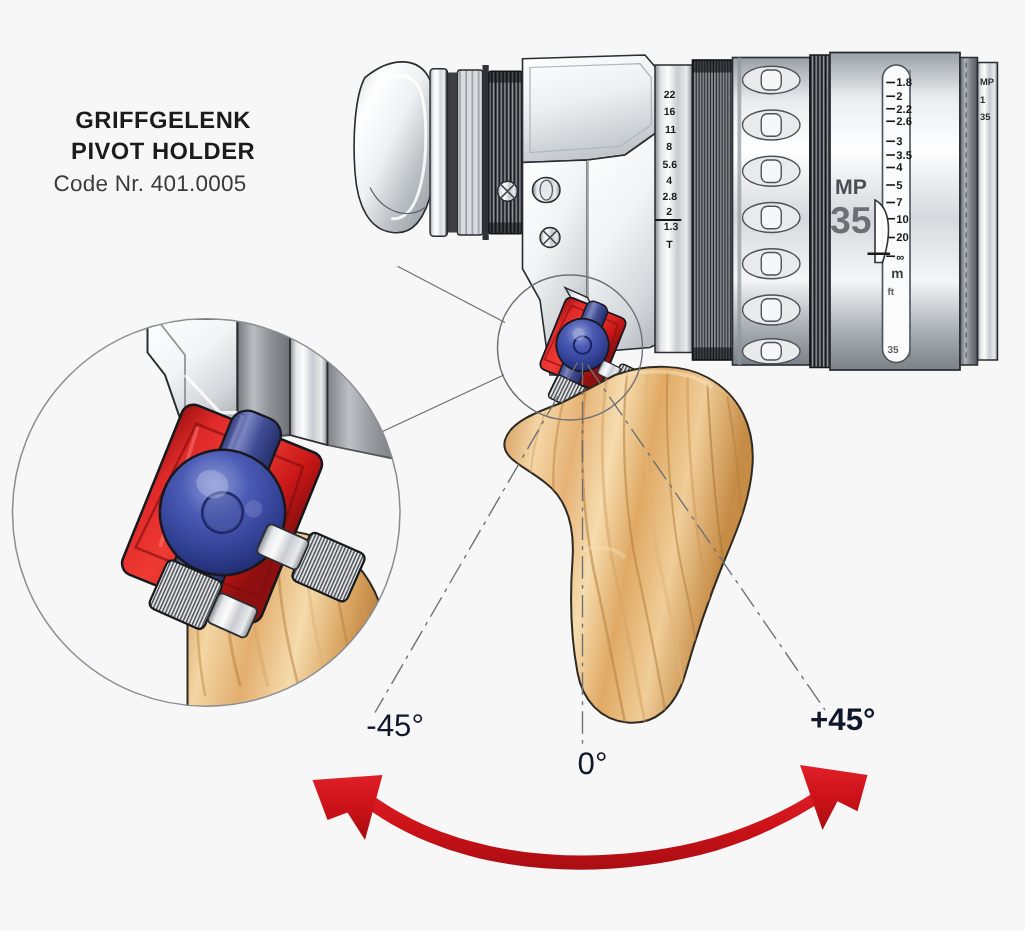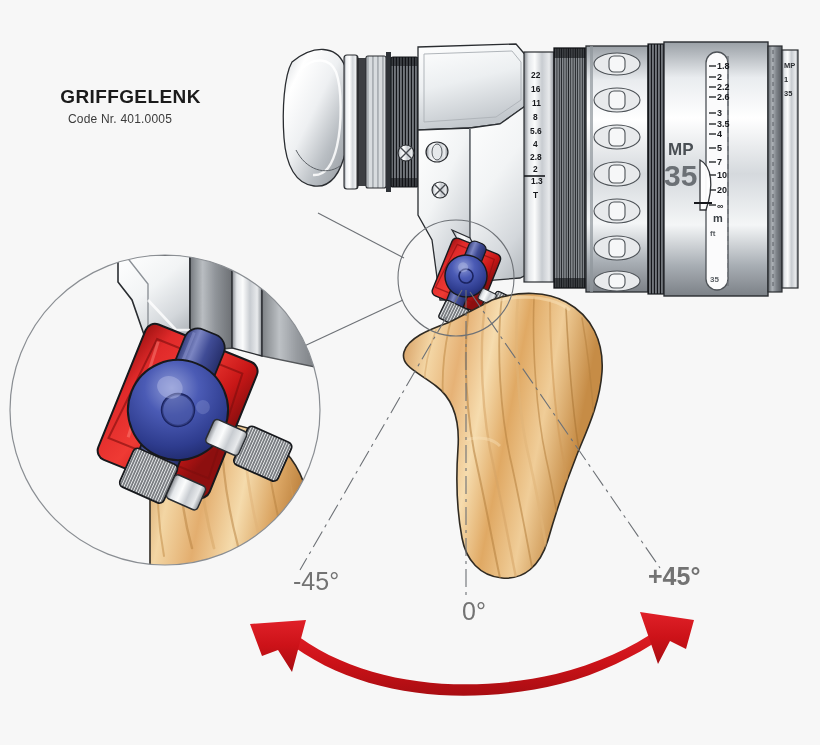--- a/index.html
+++ b/index.html
@@ -10,23 +10,23 @@
     font-family:"Liberation Sans", sans-serif;
     overflow:hidden;
   }
   #stage{position:relative;width:820px;height:745px;background:#f7f7f7;}
   #art{position:absolute;left:0;top:0;width:820px;height:745px;}
 
   .caption{position:absolute;left:0;top:84px;width:240px;text-align:center;}
   .caption .l1,.caption .l2{
     font-weight:bold;font-size:19px;letter-spacing:.4px;color:#1b1b1b;line-height:25px;margin-left:21px;
   }
-  .caption .l3{font-size:12px;color:#3b3b3b;margin-top:3px;letter-spacing:.2px;}
-
-  .anglelbl{position:absolute;font-size:25px;color:#737373;white-space:nowrap;}
+  .caption .l3{font-size:18px;color:#3b3b3b;margin-top:3px;letter-spacing:.2px;}
+
+  .anglelbl{position:absolute;font-size:25px;color:#0f172a;white-space:nowrap;}
   #lbl-neg{left:293px;top:567px;}
   #lbl-zero{left:462px;top:597px;}
   #lbl-pos{left:648px;top:562px;font-weight:bold;}
 </style>
 </head>
 <body>
 
 <div id="stage">
 
   <svg id="art" viewBox="0 0 820 745">
@@ -436,20 +436,21 @@
       <path d="M285,640 C360,700 470,706 560,684 C600,674 635,656 662,638
                L660,628 C632,648 596,664 556,674 C470,694 362,688 290,630 Z" fill="url(#arrowG)"></path>
       <path d="M250,624 L306,620 L292,672 L278,650 L262,656 Z" fill="url(#arrowG)"></path>
       <path d="M694,620 L640,612 L658,664 L670,641 L686,649 Z" fill="url(#arrowG)"></path>
     </g>
 
   </svg>
 
   <div class="caption">
     <div class="l1">GRIFFGELENK</div>
+    <div class="l2">PIVOT HOLDER</div>
     <div class="l3">Code Nr. 401.0005</div>
   </div>
 
   <div class="anglelbl" id="lbl-neg">-45°</div>
   <div class="anglelbl" id="lbl-zero">0°</div>
   <div class="anglelbl" id="lbl-pos">+45°</div>
 
 </div>
 
 </body></html>

